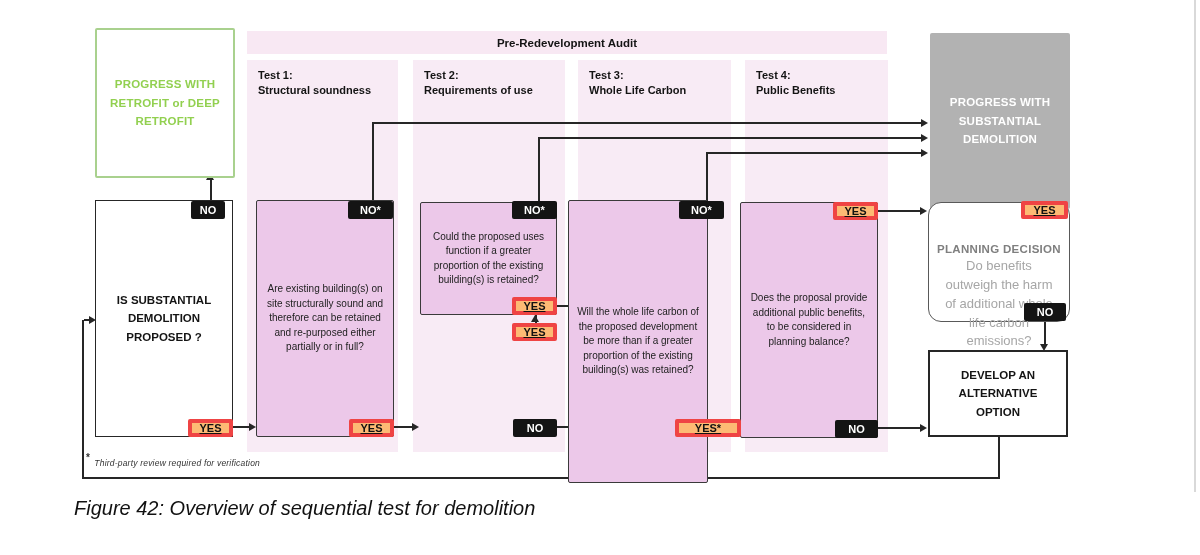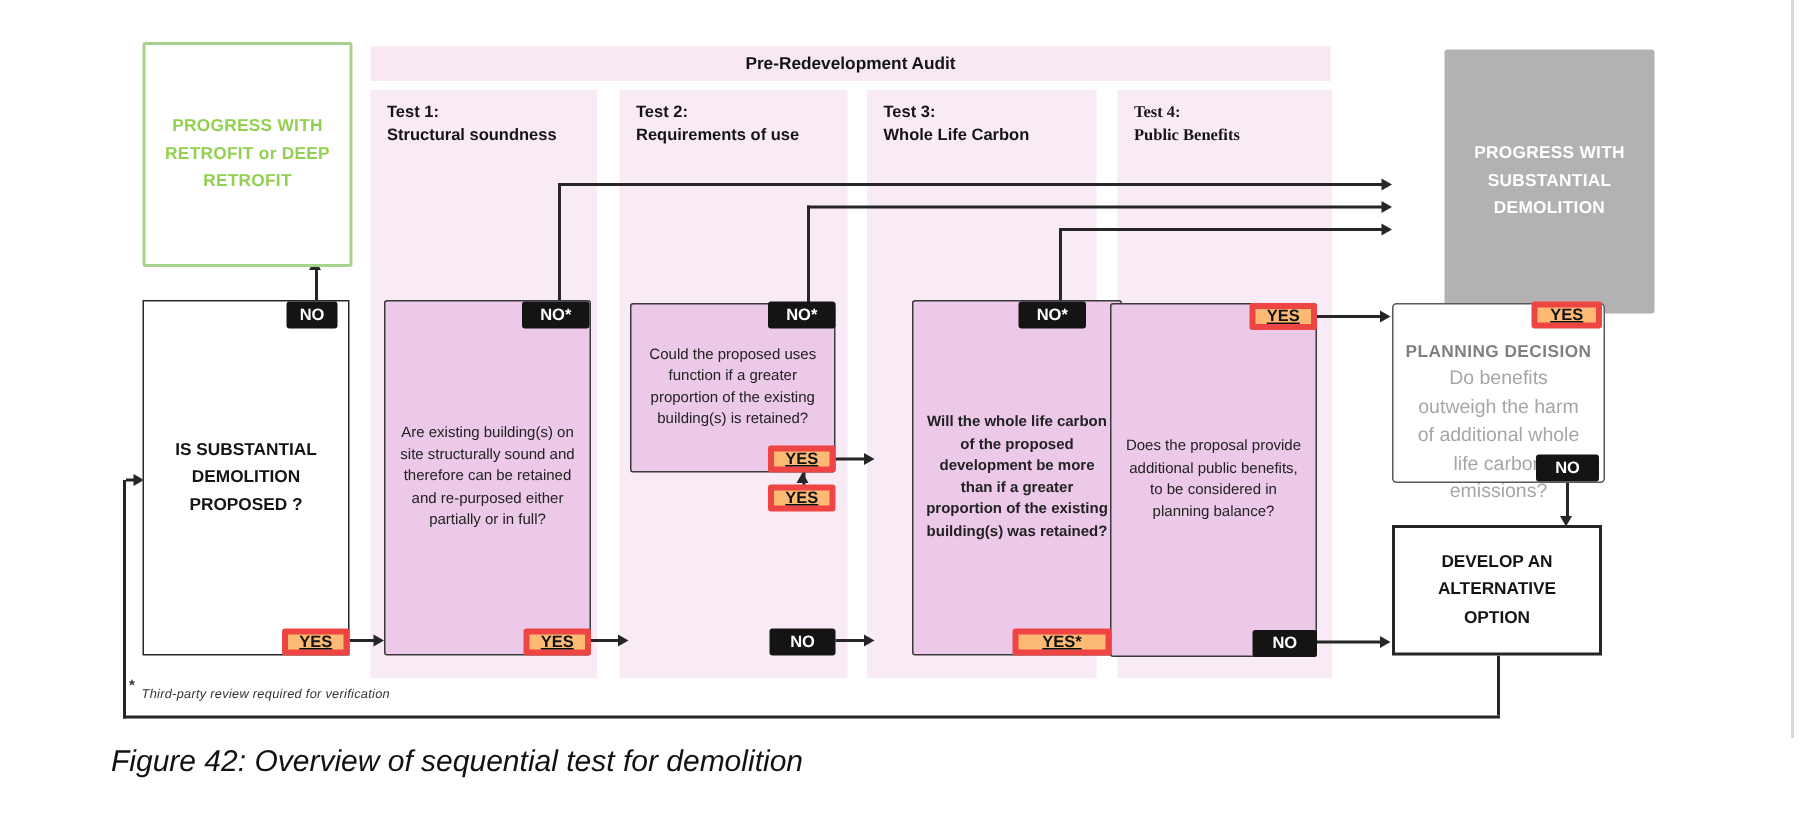--- a/index.html
+++ b/index.html
@@ -14,22 +14,22 @@
   .node { position:absolute; z-index:3; display:flex; align-items:center; justify-content:center;
           text-align:center; }
   .pinkbox { background:#ecc8e9; border:1.6px solid #3a3a3a; border-radius:2px;
              font-size:10px; color:#222; line-height:1.45; padding:4px 7px; }
   .greenbox { background:#fff; border:2px solid #a9d18e; border-radius:2px;
               color:#92d050; font-weight:bold; font-size:11.5px; line-height:1.6; letter-spacing:.2px; padding:8px; }
   .graybox { background:#b2b2b2; color:#fff; font-weight:bold; font-size:11.5px; line-height:1.6;
              letter-spacing:.2px; border-radius:2px; padding:8px; }
   .whitebox { background:#fff; border:1.6px solid #262626; border-radius:0;
               font-weight:bold; font-size:11.5px; color:#141414; line-height:1.6; padding:6px; }
-  .planbox { background:#fff; border:1.6px solid #595959; border-radius:3px; z-index:3; position:absolute;
-             text-align:center; padding-top:26px; }
+  .planbox { background:#fff; border:1.6px solid #595959; border-radius:13px; z-index:3; position:absolute;
+             text-align:center; padding-top:40px; }
   .planbox .ptitle { font-weight:bold; font-size:11.5px; color:#7f7f7f; letter-spacing:.3px; margin-bottom:2px; }
   .planbox .pquest { font-size:13px; color:#a6a6a6; line-height:1.45; padding:0 10px; }
 
   .tag { position:absolute; z-index:6; height:18px; display:flex; align-items:center; justify-content:center;
          font-weight:bold; font-size:11px; border-radius:2px; }
   .tag-black { background:#141414; color:#fff; }
   .tag-white { background:#fdba74; color:#111; border:4px solid #ef4444;text-decoration:underline; }
 
   .hline, .vline { position:absolute; background:#262626; z-index:1; }
   .arr { position:absolute; width:0; height:0; z-index:2; }
@@ -66,43 +66,43 @@
     <div>Structural soundness</div>
   </div>
   <div class="col-title" style="left:424px; top:68px;">
     <div>Test 2:</div>
     <div>Requirements of use</div>
   </div>
   <div class="col-title" style="left:589px; top:68px;">
     <div>Test 3:</div>
     <div>Whole Life Carbon</div>
   </div>
-  <div class="col-title" style="left:756px; top:68px;font-family:Liberation Serif, serif;">
+  <div class="col-title" style="left:756px; top:68px;">
     <div>Test 4:</div>
     <div>Public Benefits</div>
   </div>
 
   <div class="node greenbox" style="left:95px; top:28px; width:140px; height:150px;">
     <span>PROGRESS WITH RETROFIT or DEEP RETROFIT</span>
   </div>
-  <div class="node graybox" style="left:930px; top:33px; width:140px; height:176px;margin-left:33px;">
+  <div class="node graybox" style="left:930px; top:33px; width:140px; height:176px;">
     <span>PROGRESS WITH SUBSTANTIAL DEMOLITION</span>
   </div>
 
   <div class="node whitebox" style="left:95px; top:200px; width:138px; height:237px;">
     <span>IS SUBSTANTIAL DEMOLITION PROPOSED ?</span>
   </div>
 
   <div class="node pinkbox" style="left:256px; top:200px; width:138px; height:237px;">
     <span>Are existing building(s) on site structurally sound and therefore can be retained and re-purposed either partially or in full?</span>
   </div>
   <div class="node pinkbox" style="left:420px; top:202px; width:137px; height:113px;align-items:center;">
     <span>Could the proposed uses function if a greater proportion of the existing building(s) is retained?</span>
   </div>
-  <div class="node pinkbox" style="left:608px; top:200px; width:140px; height:237px;font-weight:bold;">
+  <div class="node pinkbox" style="left:568px; top:200px; width:140px; height:283px;">
     <span>Will the whole life carbon of the proposed development be more than if a greater proportion of the existing building(s) was retained?</span>
   </div>
   <div class="node pinkbox" style="left:740px; top:202px; width:138px; height:236px;">
     <span>Does the proposal provide additional public benefits, to be considered in planning balance?</span>
   </div>
 
   <div class="planbox" style="left:928px; top:202px; width:142px; height:120px;">
     <div class="ptitle">PLANNING DECISION</div>
     <div class="pquest">Do benefits outweigh the harm of additional whole life carbon emissions?</div>
   </div>

